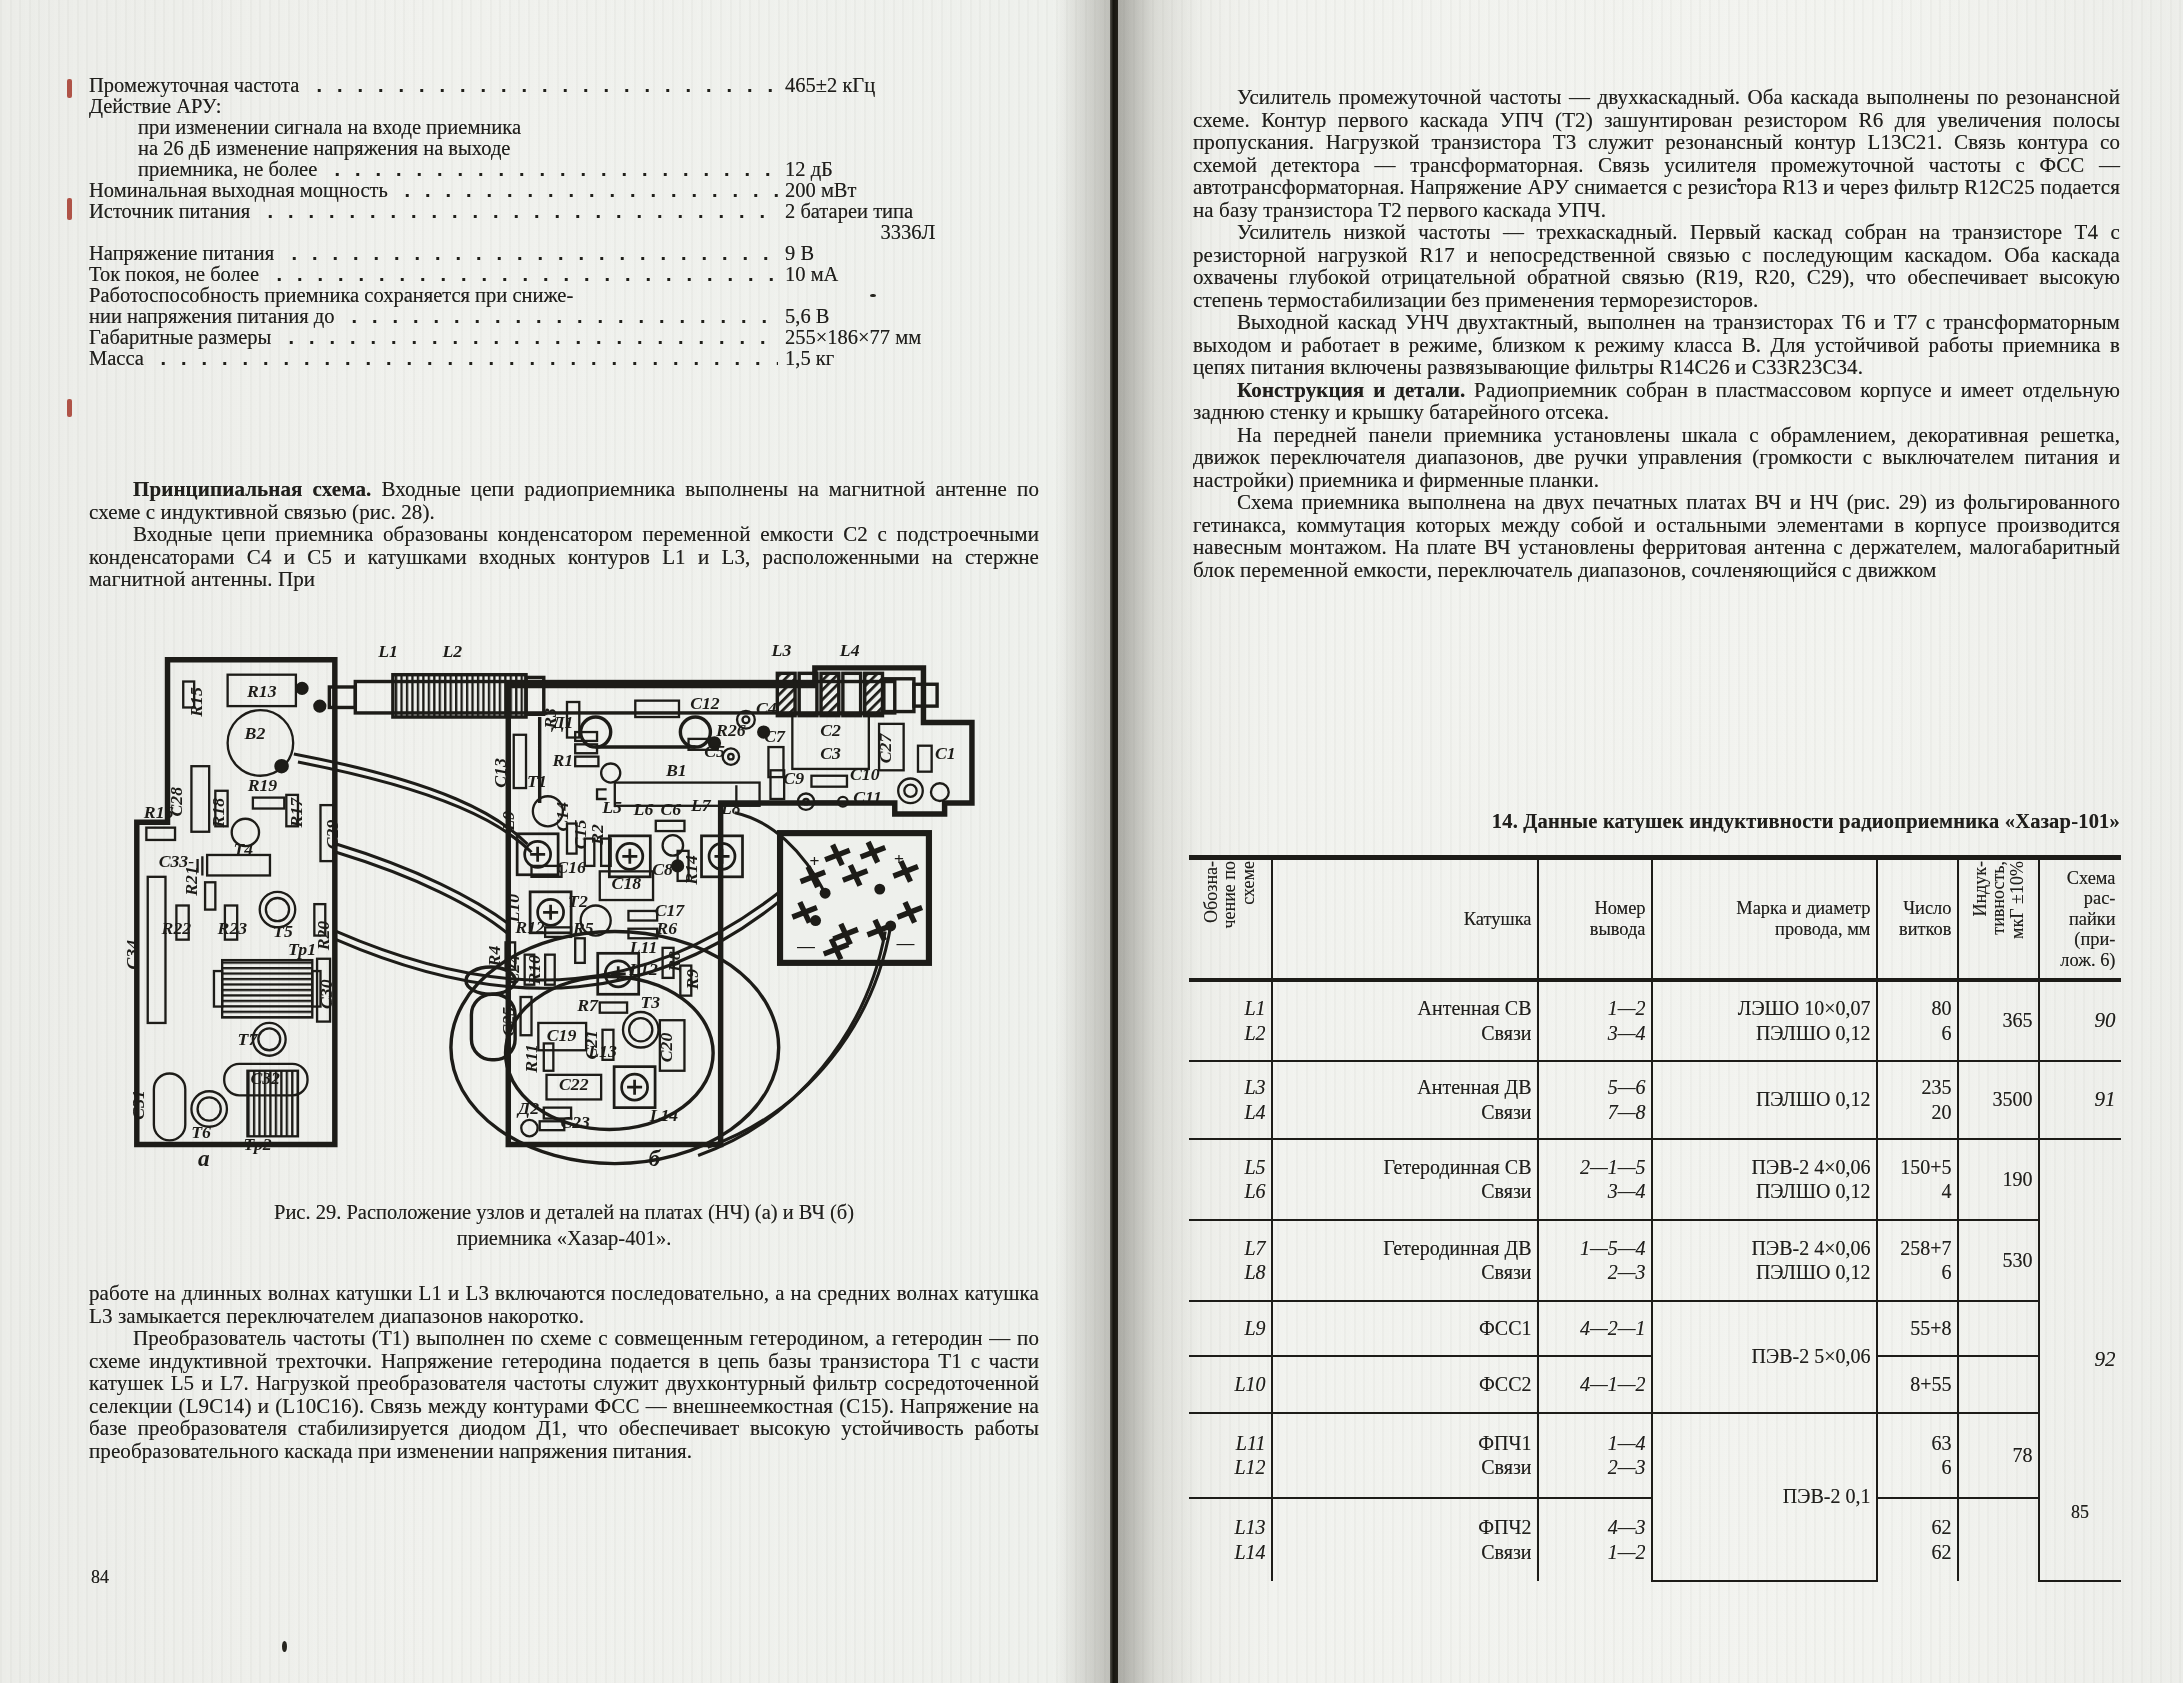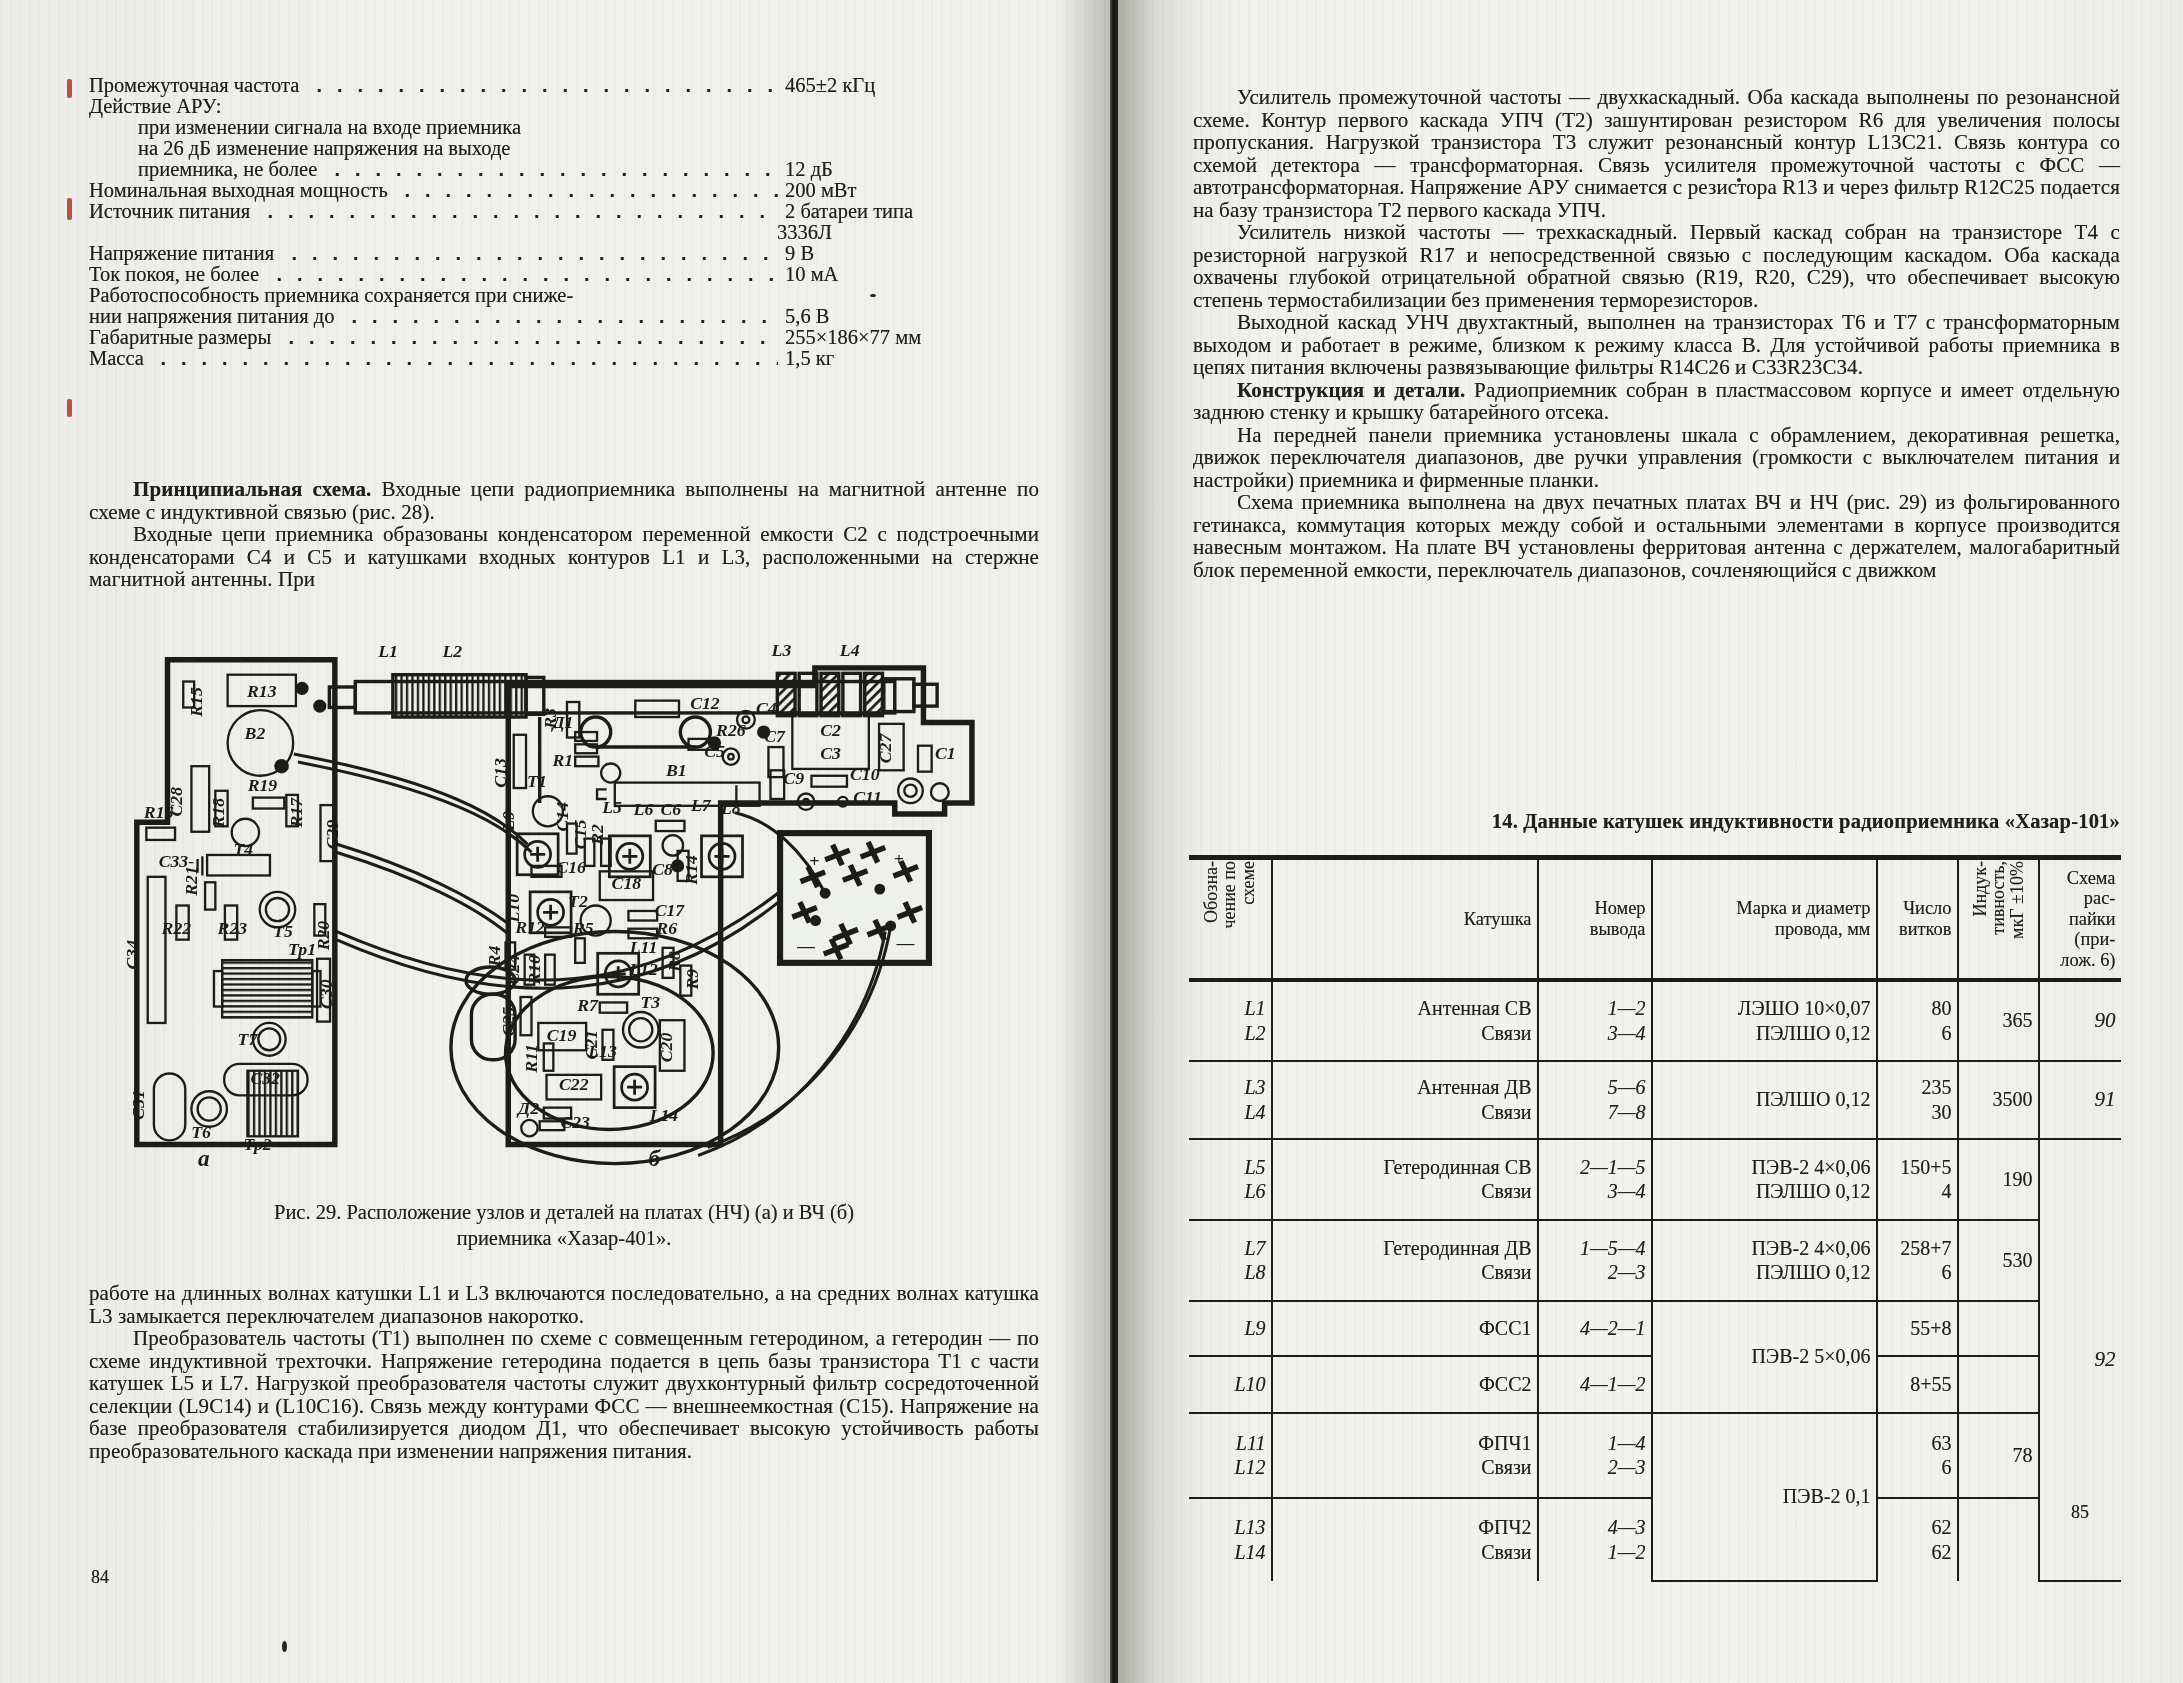--- a/index.html
+++ b/index.html
@@ -37,21 +37,21 @@
   .para b{font-weight:bold;}
   
   #specs{font-size:20.5px;line-height:21px;text-shadow:0 0 0.5px rgba(20,20,15,.55);}
   .spec-row{display:flex;align-items:baseline;height:21px;white-space:nowrap;}
   .spec-ind{padding-left:49px;}
   .spec-dots{flex:1 1 auto;align-self:stretch;margin:0 6.8px 0 9.6px;
     background-image:radial-gradient(circle,#21201b 1.6px, rgba(0,0,0,0) 1.9px);
     background-size:20.5px 6.8px;background-repeat:repeat-x;background-position:0 11.6px;}
   .spec-nodots{flex:1 1 auto;}
   .spec-val{width:254px;flex:0 0 auto;text-align:left;}
-  .spec-cont{padding-left:688px;}
+  .spec-cont{padding-left:688px;justify-content:center;}
   
   .fig-caption{font-size:20.5px;line-height:26px;text-align:center;white-space:pre-line;
     text-shadow:0 0 0.5px rgba(20,20,15,.5);}
   .pagenum{font-size:18px;text-shadow:0 0 0.5px rgba(20,20,15,.6);}
   
   .tbl-title{font-size:20.5px;font-weight:bold;text-align:right;letter-spacing:0.2px;
     text-shadow:0 0 0.5px rgba(20,20,15,.5);}
   table.coils{border-collapse:collapse;table-layout:fixed;width:931px;
     font-size:20px;line-height:24.6px;border-top:5.5px solid #1d1c18;
     text-shadow:0 0 0.5px rgba(20,20,15,.5);}
@@ -521,21 +521,21 @@
           </tr>
           <tr>
             <td class="c-des">L3
 L4</td>
             <td class="c-coil">Антенная ДВ
 Связи</td>
             <td class="c-pins">5—6
 7—8</td>
             <td class="c-wire">ПЭЛШО 0,12</td>
             <td class="c-turns">235
-30</td>
+20</td>
             <td class="c-ind">3500</td>
             <td class="c-sch">91</td>
           </tr>
           <tr>
             <td class="c-des">L5
 L6</td>
             <td class="c-coil">Гетеродинная СВ
 Связи</td>
             <td class="c-pins">2—1—5
 3—4</td>

